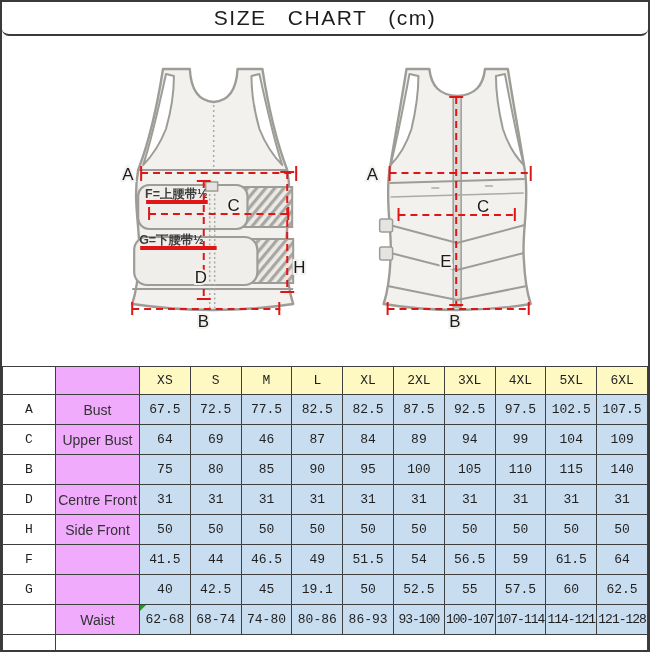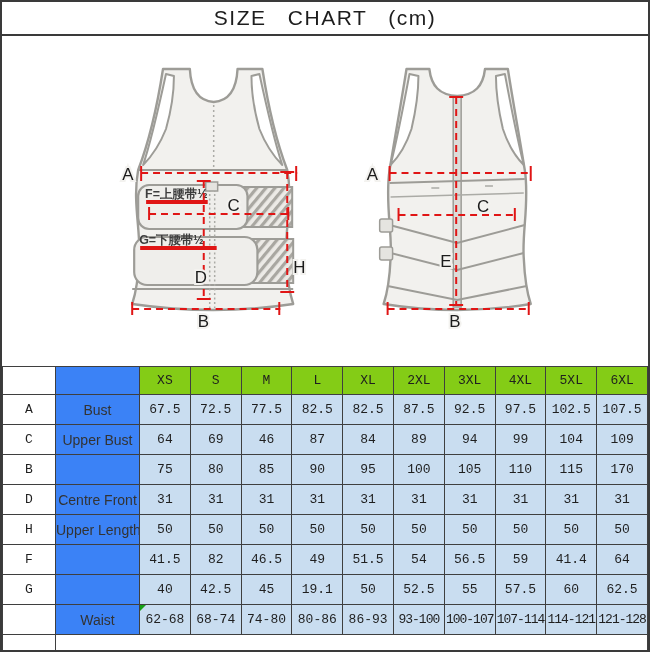--- a/index.html
+++ b/index.html
@@ -1,33 +1,33 @@
 <!DOCTYPE html>
 <html><head>
 <meta charset="utf-8">
 <style>
   html,body{margin:0;padding:0;background:#ffffff;}
   body{width:650px;height:658px;font-family:"Liberation Sans",sans-serif;}
   .frame{position:relative;width:650px;height:652px;box-sizing:border-box;
          border:2px solid #3a3a3a;background:#fff;overflow:hidden;}
   .title-bar{height:32px;border-bottom:2px solid #3a3a3a;display:flex;
-             align-items:center;justify-content:center;}
+             align-items:center;justify-content:center;border-radius:7px;}
   .title-text{font-size:21px;color:#1d1d1d;letter-spacing:1.5px;word-spacing:14px;}
   .diagram{height:330px;position:relative;}
   .diagram svg{display:block;}
 
   table.size-table{border-collapse:collapse;table-layout:fixed;width:646px;}
   .size-table th,.size-table td{border:1px solid #3f3f3f;padding:0;text-align:center;
       vertical-align:middle;overflow:hidden;white-space:nowrap;}
   .size-table thead tr{height:28px;}
   .size-table tbody tr{height:30px;}
   .size-table tfoot tr{height:16px;}
   .c-letter{background:#ffffff;font-family:"Liberation Mono",monospace;font-size:13px;color:#1f1f1f;}
-  .c-label{background:#3b82f6;font-size:14px;color:#333;font-weight:normal;}
-  th.c-size{background:#84cc16;font-family:"Liberation Mono",monospace;font-size:13px;
+  .c-label{background:#f0abfc;font-size:14px;color:#333;font-weight:normal;}
+  th.c-size{background:#fef9c3;font-family:"Liberation Mono",monospace;font-size:13px;
             font-weight:normal;color:#1f1f1f;}
   td.c-val{background:#c9ddf0;font-family:"Liberation Mono",monospace;font-size:13px;
            color:#1f1f1f;position:relative;}
   td.flag::before{content:"";position:absolute;top:0;left:0;
       border-top:6px solid #17a017;border-right:6px solid transparent;}
   tfoot td{background:#fff;}
 
   
   .garment{fill:#f2f1ee;stroke:#9d9c97;stroke-width:2.4;stroke-linejoin:round;}
   .cutout{fill:#ffffff;stroke:#9d9c97;stroke-width:2;stroke-linejoin:round;}
@@ -208,62 +208,62 @@
           <td class="c-label"></td>
           <td class="c-val">75</td>
           <td class="c-val">80</td>
           <td class="c-val">85</td>
           <td class="c-val">90</td>
           <td class="c-val">95</td>
           <td class="c-val">100</td>
           <td class="c-val">105</td>
           <td class="c-val">110</td>
           <td class="c-val">115</td>
-          <td class="c-val">170</td>
+          <td class="c-val">140</td>
         </tr>
         <tr>
           <td class="c-letter">D</td>
           <td class="c-label">Centre Front</td>
           <td class="c-val">31</td>
           <td class="c-val">31</td>
           <td class="c-val">31</td>
           <td class="c-val">31</td>
           <td class="c-val">31</td>
           <td class="c-val">31</td>
           <td class="c-val">31</td>
           <td class="c-val">31</td>
           <td class="c-val">31</td>
           <td class="c-val">31</td>
         </tr>
         <tr>
           <td class="c-letter">H</td>
-          <td class="c-label">Upper Length</td>
+          <td class="c-label">Side Front</td>
           <td class="c-val">50</td>
           <td class="c-val">50</td>
           <td class="c-val">50</td>
           <td class="c-val">50</td>
           <td class="c-val">50</td>
           <td class="c-val">50</td>
           <td class="c-val">50</td>
           <td class="c-val">50</td>
           <td class="c-val">50</td>
           <td class="c-val">50</td>
         </tr>
         <tr>
           <td class="c-letter">F</td>
           <td class="c-label"></td>
           <td class="c-val">41.5</td>
-          <td class="c-val">82</td>
+          <td class="c-val">44</td>
           <td class="c-val">46.5</td>
           <td class="c-val">49</td>
           <td class="c-val">51.5</td>
           <td class="c-val">54</td>
           <td class="c-val">56.5</td>
           <td class="c-val">59</td>
-          <td class="c-val">41.4</td>
+          <td class="c-val">61.5</td>
           <td class="c-val">64</td>
         </tr>
         <tr>
           <td class="c-letter">G</td>
           <td class="c-label"></td>
           <td class="c-val">40</td>
           <td class="c-val">42.5</td>
           <td class="c-val">45</td>
           <td class="c-val">19.1</td>
           <td class="c-val">50</td>

